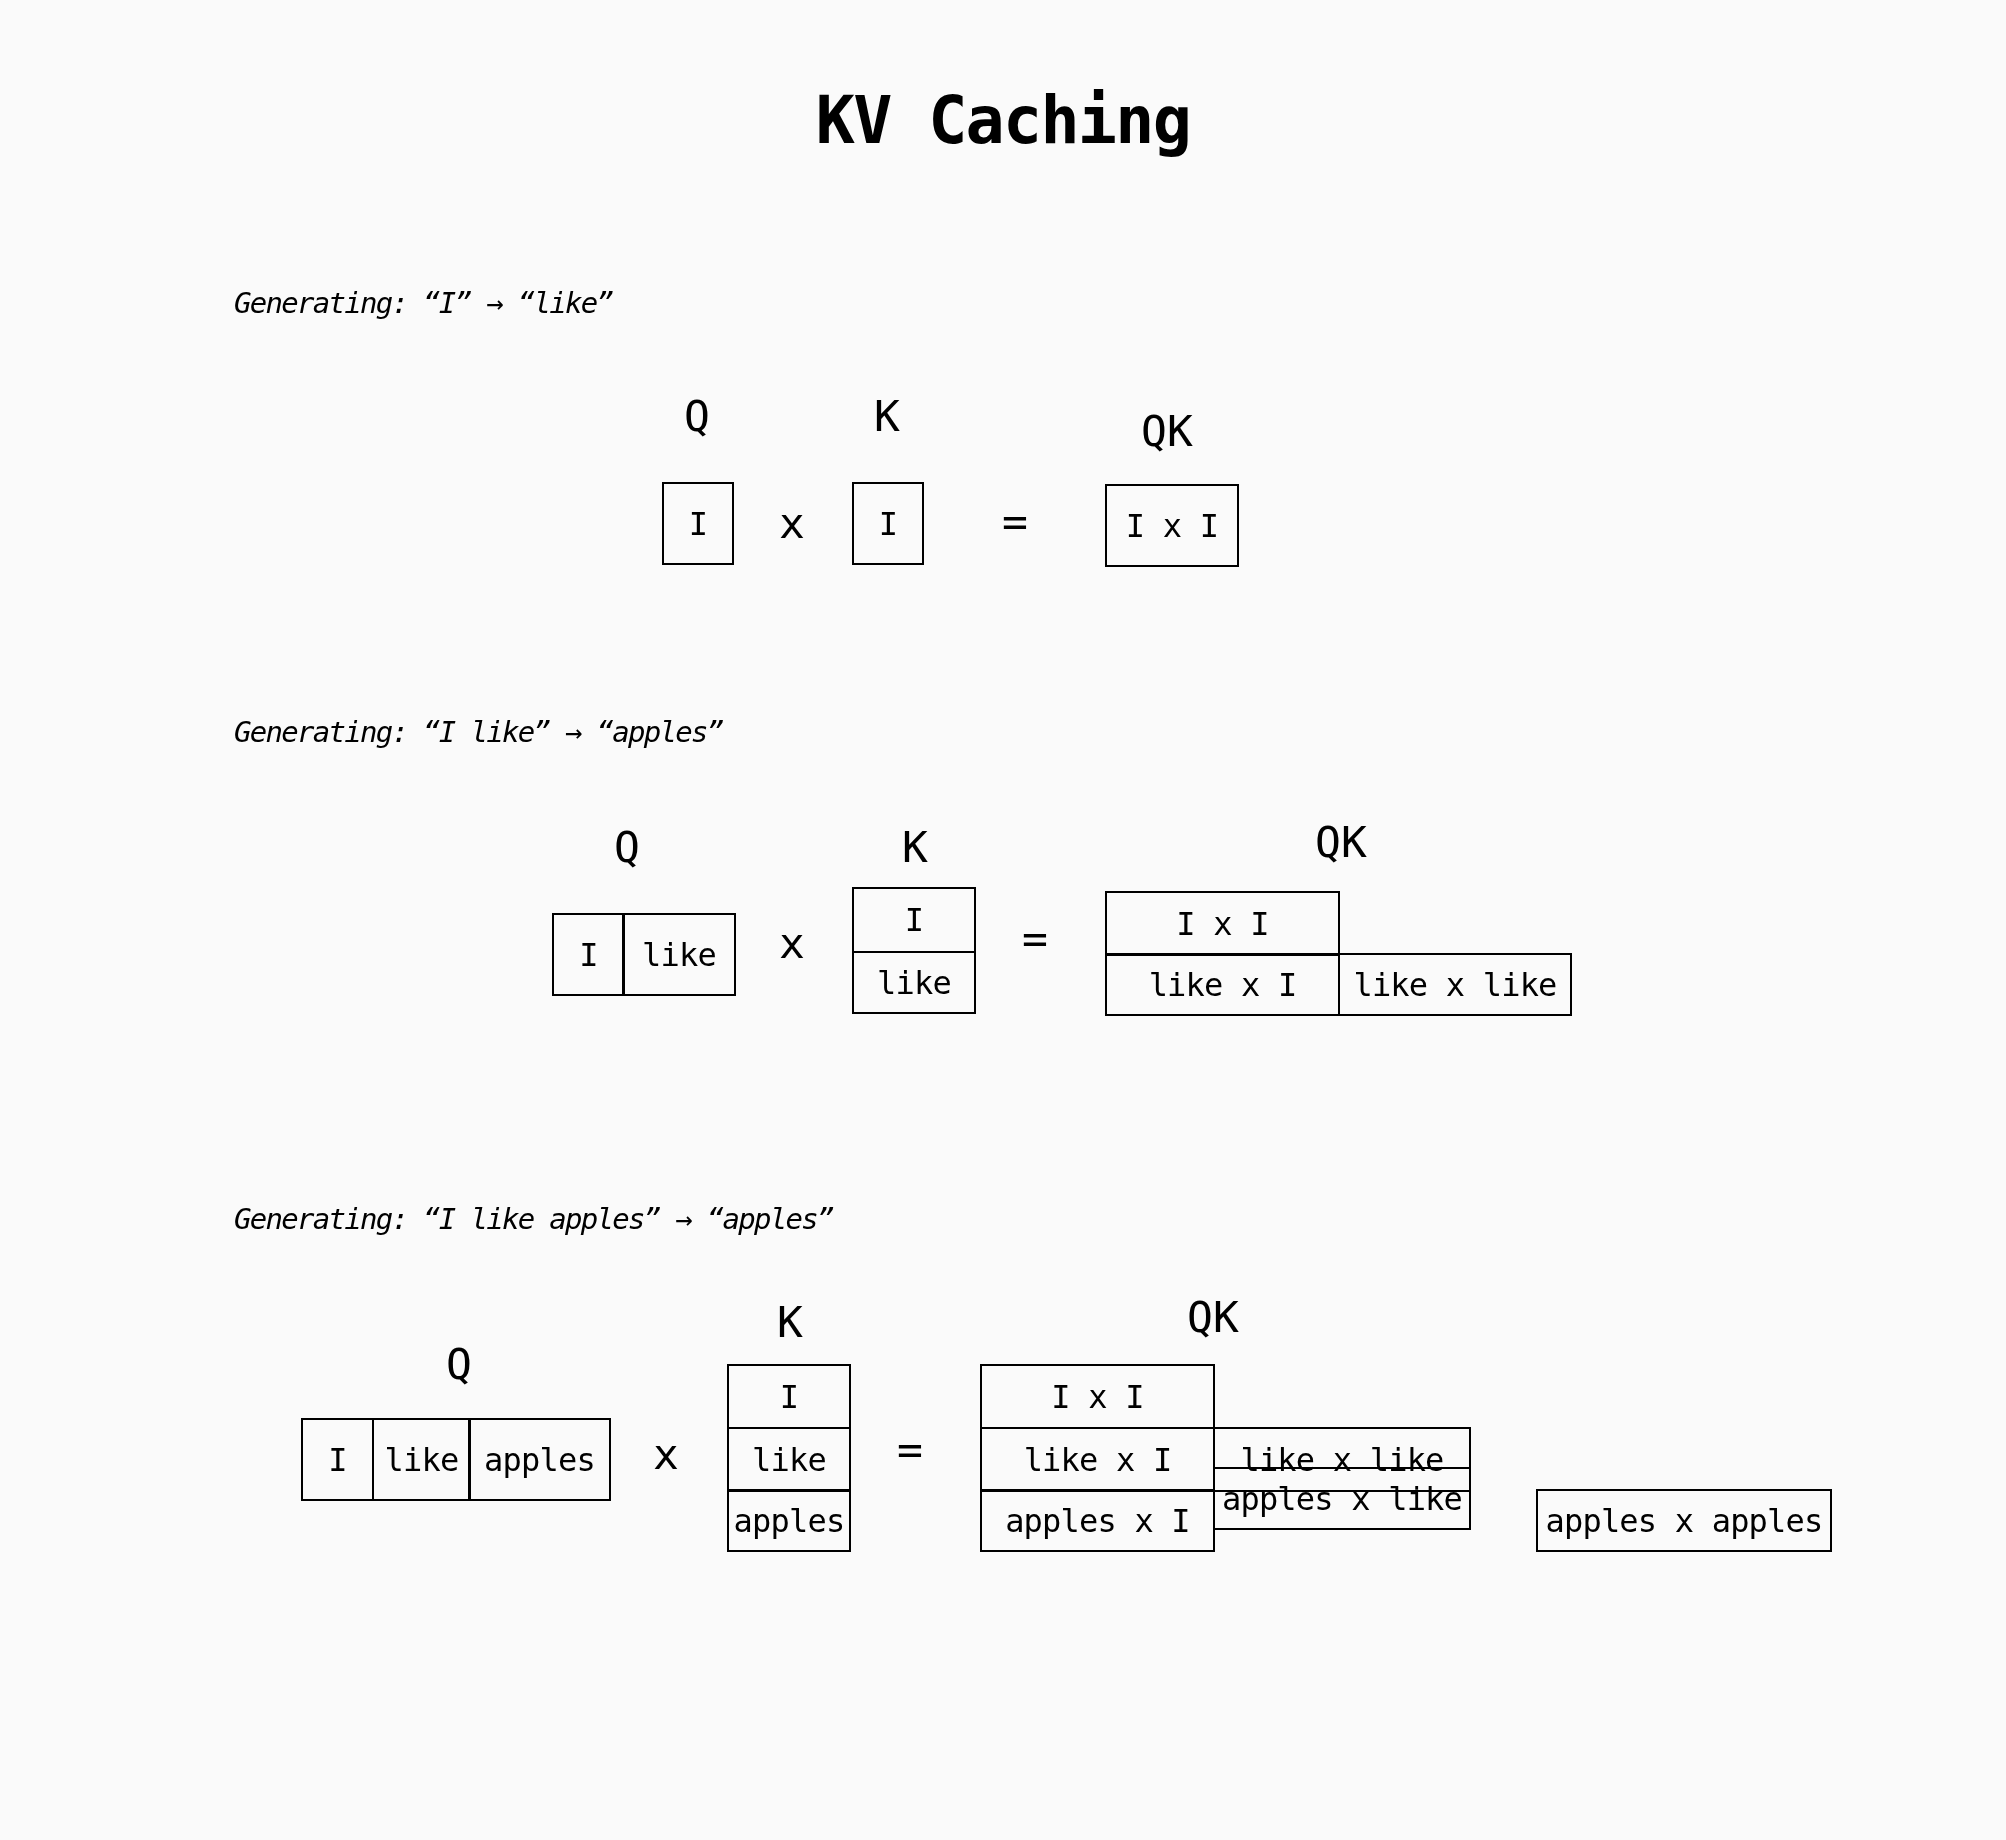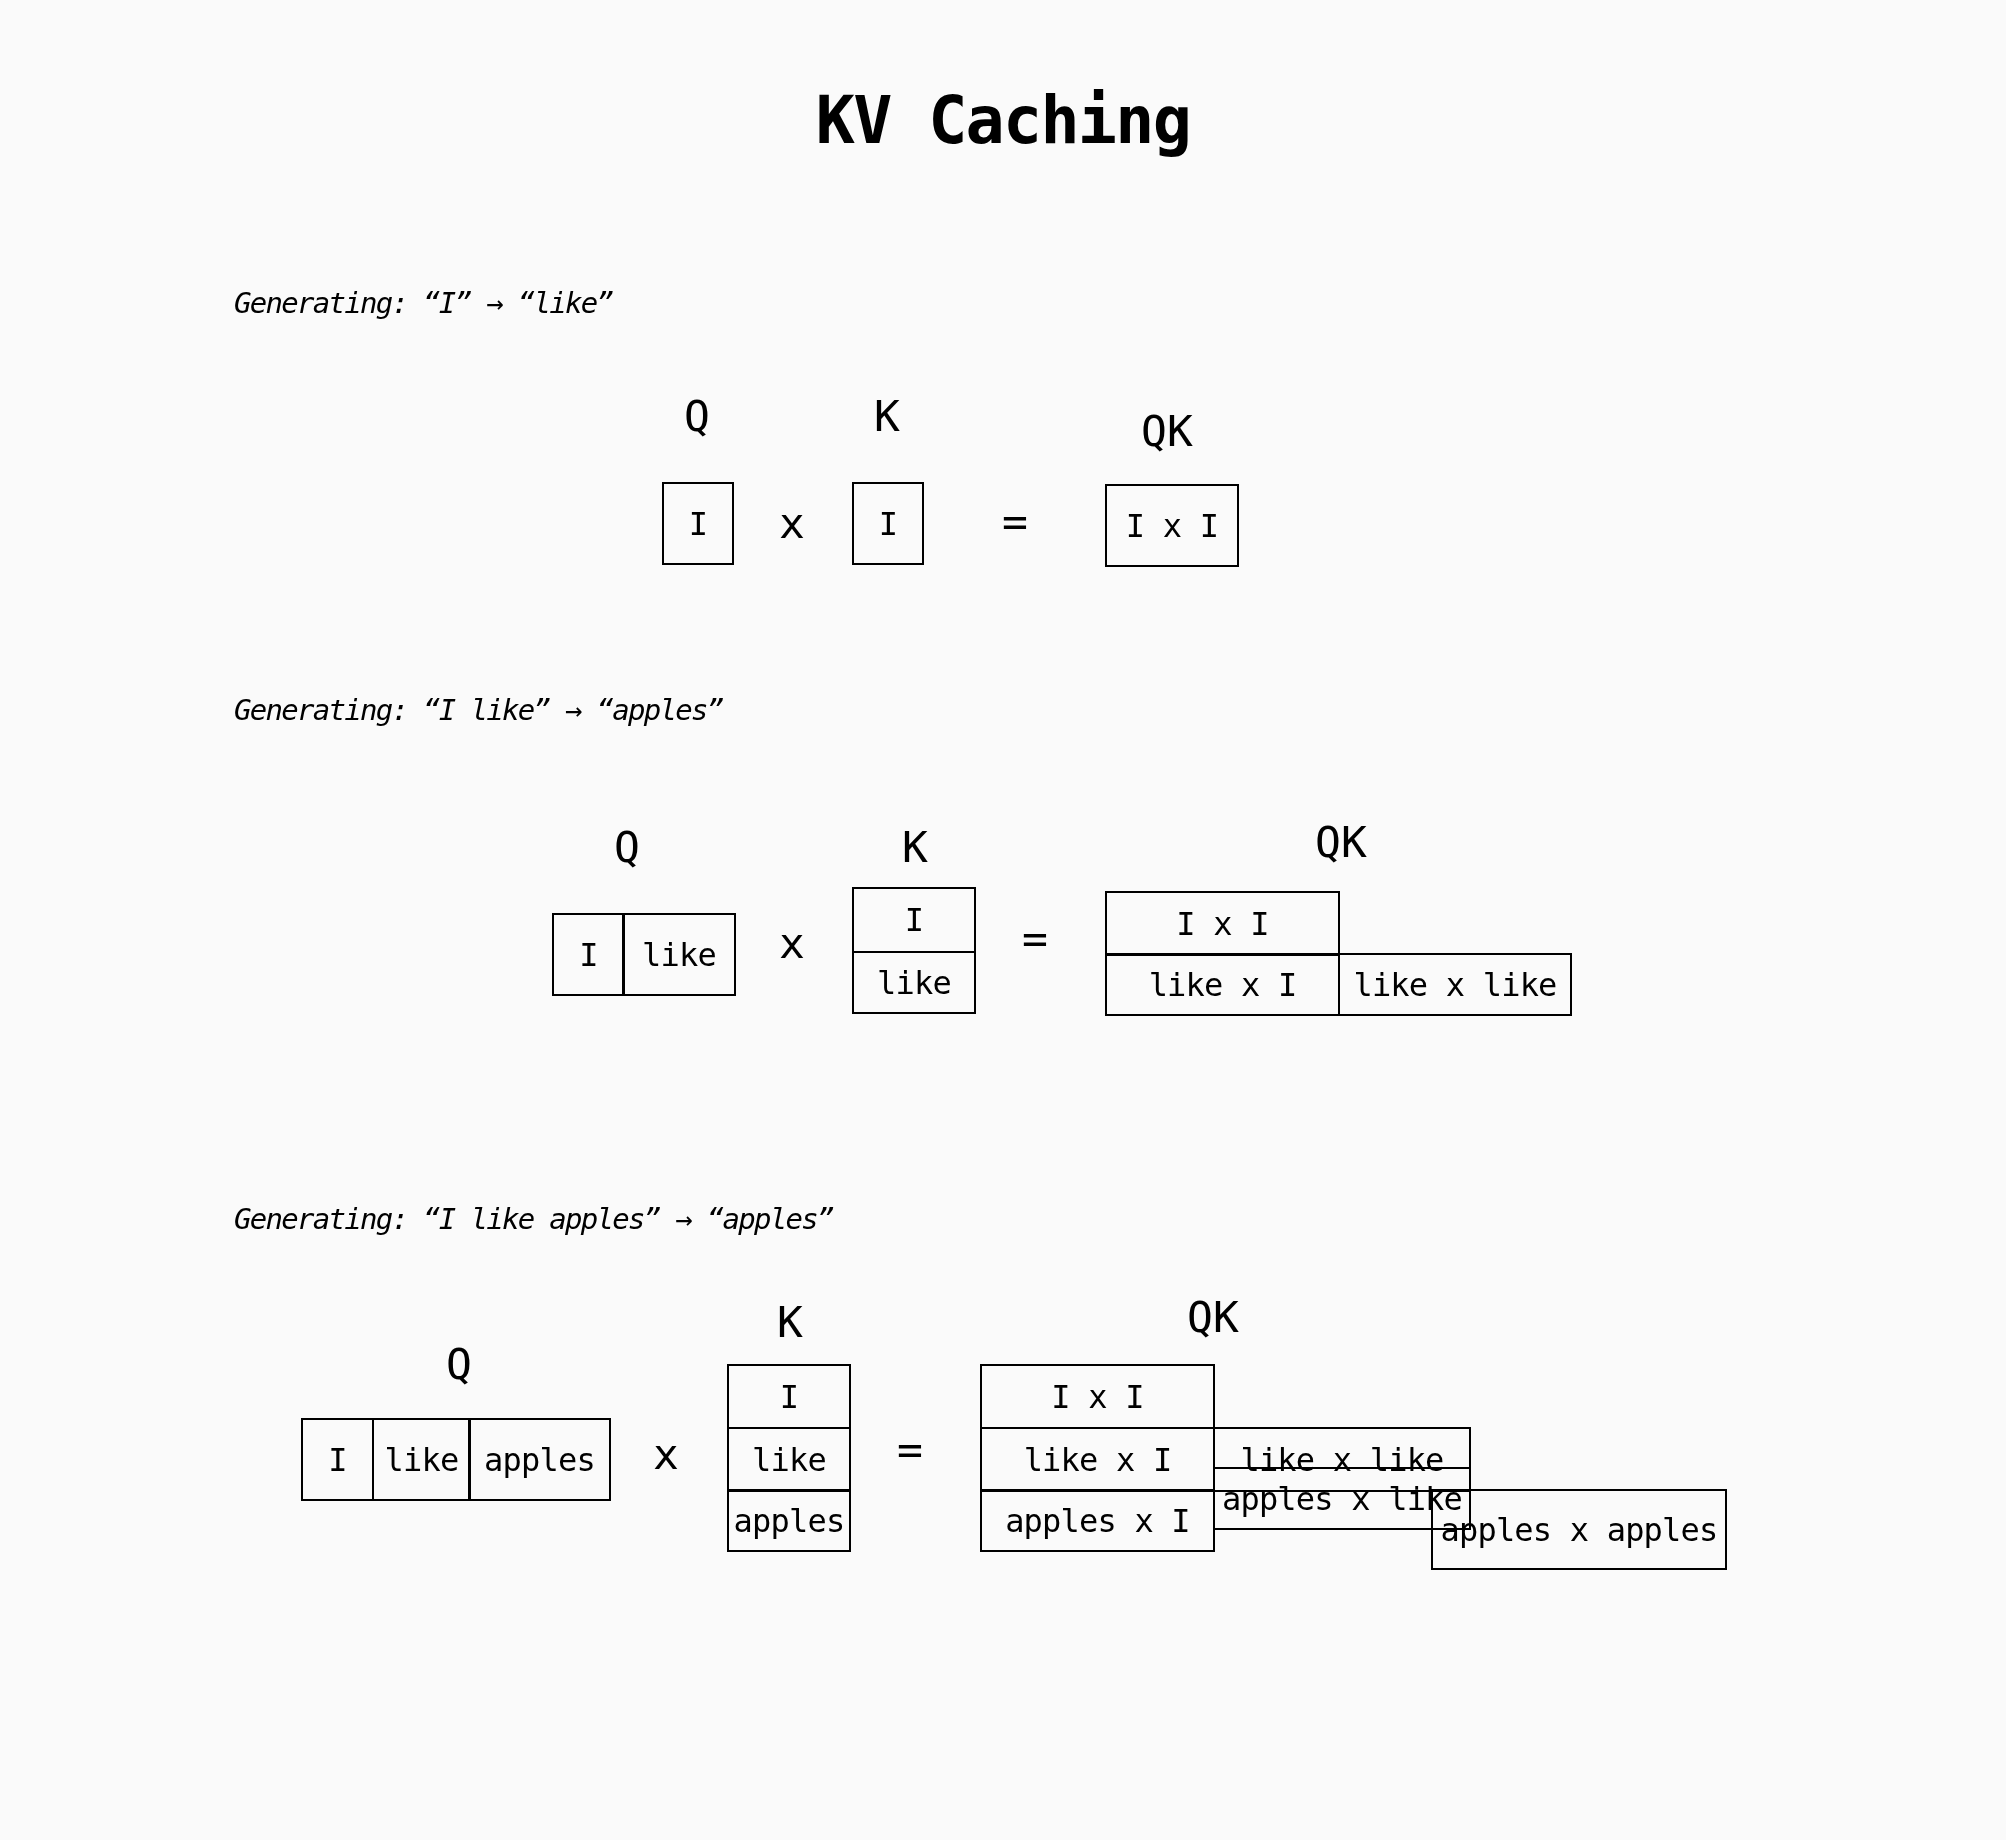--- a/index.html
+++ b/index.html
@@ -29,21 +29,21 @@
   <div class="abs op" style="left:1015px;top:521px">=</div>
 
   <div class="abs cell" style="left:662px;top:482px;width:72px;height:83px">I</div>
 
   <div class="abs cell" style="left:852px;top:482px;width:72px;height:83px">I</div>
 
   <div class="abs cell" style="left:1105px;top:484px;width:134px;height:83px">I x I</div>
 </div>
 
 <div>
-  <div class="abs caption" style="top:710px">Generating: “I like” → “apples”</div>
+  <div class="abs caption" style="top:732px">Generating: “I like” → “apples”</div>
   <div class="abs lbl" style="left:627px;top:847px">Q</div>
   <div class="abs lbl" style="left:915px;top:847px">K</div>
   <div class="abs lbl" style="left:1341px;top:842px">QK</div>
   <div class="abs op" style="left:792px;top:943px">x</div>
   <div class="abs op" style="left:1035px;top:938px">=</div>
 
   <div class="abs cell" style="left:552px;top:913px;width:73px;height:83px">I</div>
   <div class="abs cell" style="left:622px;top:913px;width:114px;height:83px">like</div>
 
   <div class="abs cell" style="left:852px;top:887px;width:124px;height:66px">I</div>
@@ -68,15 +68,15 @@
 
   <div class="abs cell" style="left:727px;top:1364px;width:124px;height:65px">I</div>
   <div class="abs cell" style="left:727px;top:1427px;width:124px;height:65px">like</div>
   <div class="abs cell" style="left:727px;top:1489px;width:124px;height:63px">apples</div>
 
   <div class="abs cell" style="left:980px;top:1364px;width:235px;height:65px">I x I</div>
   <div class="abs cell" style="left:980px;top:1427px;width:235px;height:65px">like x I</div>
   <div class="abs cell" style="left:1213px;top:1427px;width:258px;height:65px">like x like</div>
   <div class="abs cell" style="left:980px;top:1489px;width:235px;height:63px">apples x I</div>
   <div class="abs cell" style="left:1213px;top:1467px;width:258px;height:63px">apples x like</div>
-  <div class="abs cell" style="left:1431px;top:1489px;width:296px;height:81px">apples x apples</div>
+  <div class="abs cell" style="left:1536px;top:1489px;width:296px;height:63px">apples x apples</div>
 </div>
 
 
 </body></html>

